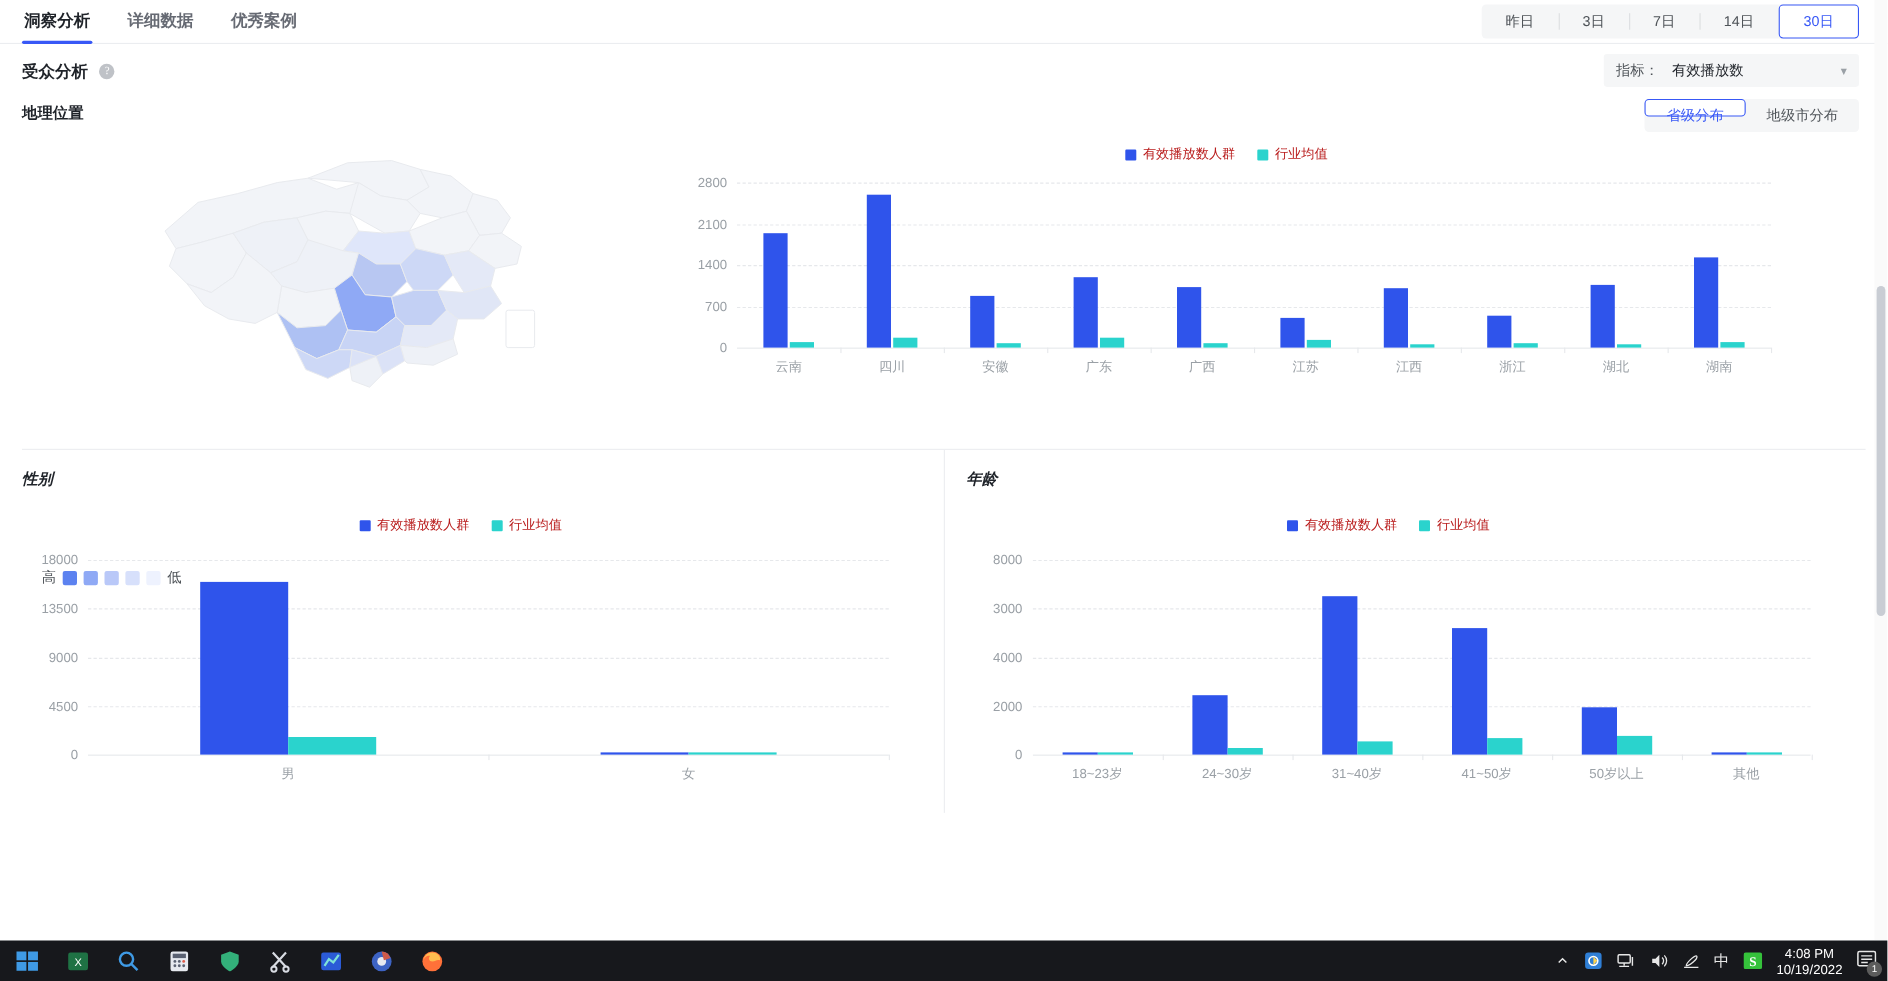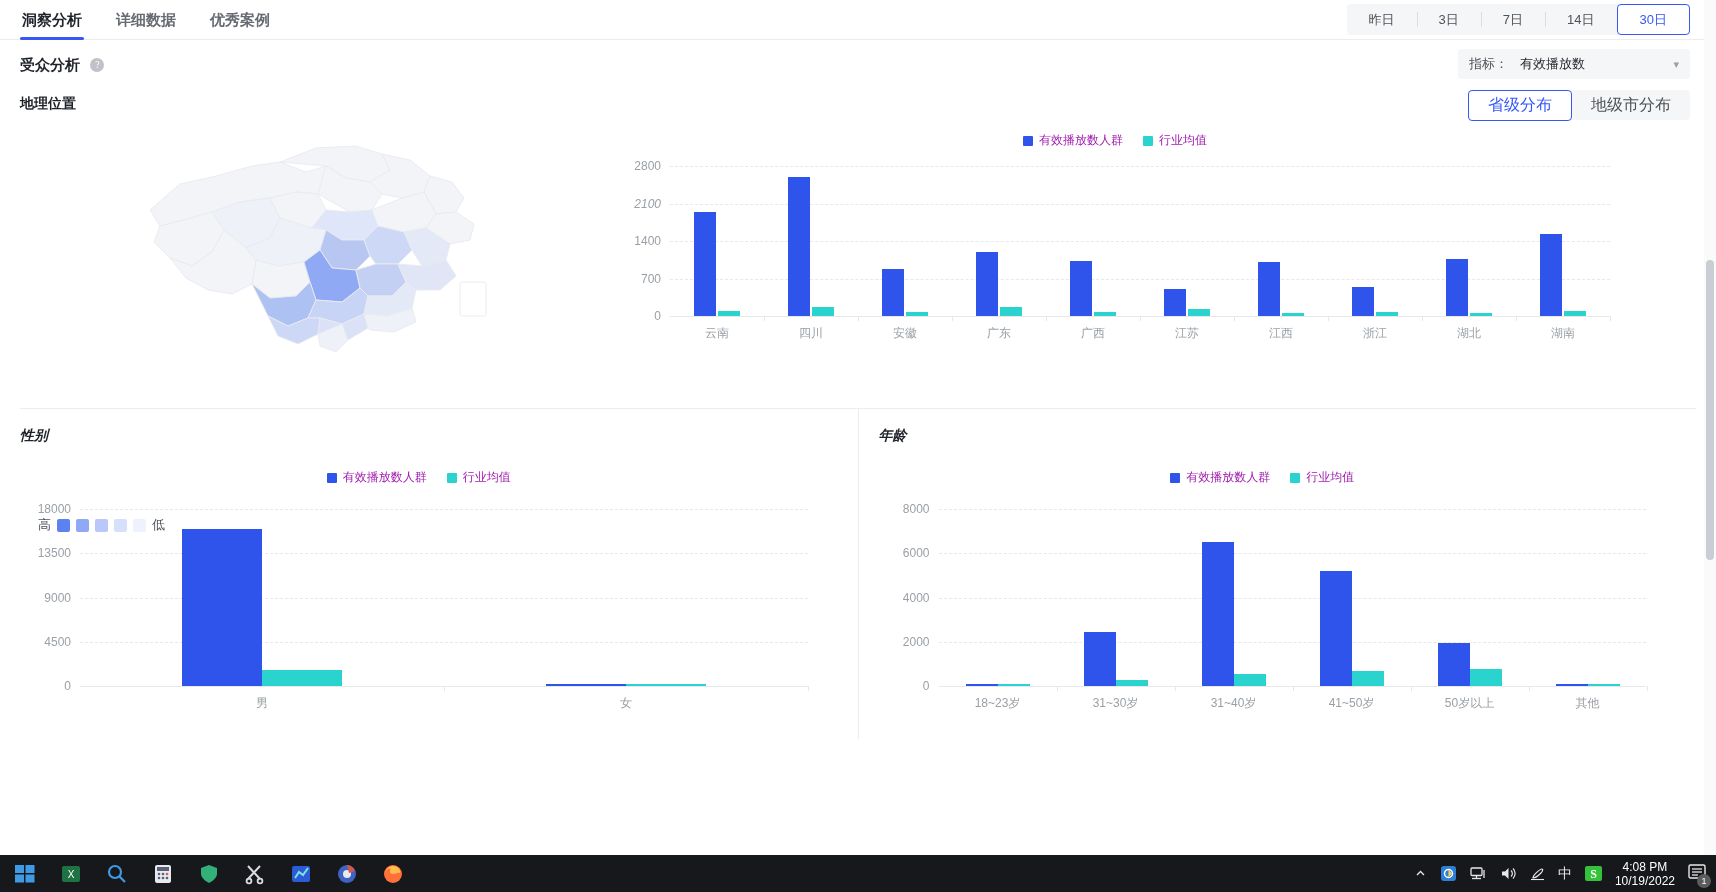--- a/index.html
+++ b/index.html
@@ -56,39 +56,39 @@
   .metric-label { color:#4e5358; }
   .metric-value { margin-left:12px; color:#1f2329; }
   .chev { margin-left:auto; color:#9aa0a6; font-size:11px; }
 
   
   .geo-head { position:relative; height:38px; padding:8px 20px 0 20px; }
   .sub-title { font-size:14px; font-weight:bold; color:#1f2329; }
   .seg {
     position:absolute; right:26px; top:4px; display:flex; background:#f5f6f7; border-radius:4px; height:30px;
   }
-  .seg-item { font-size:16px; color:#4e5358; height:31px; line-height:30px; padding:0 19px; cursor:pointer; white-space:nowrap; }
+  .seg-item { font-size:13px; color:#4e5358; height:16px; line-height:30px; padding:0 19px; cursor:pointer; white-space:nowrap; }
   .seg-item.active { background:#fff; color:#3858f6; border:1px solid #3858f6; border-radius:4px; line-height:28px; }
 
   .geo-body { position:relative; height:270px; }
   .map-wrap { position:absolute; left:120px; top:8px; width:420px; height:230px; }
   .map-legend { position:absolute; left:38px; top:392px; display:flex; align-items:center; gap:6px; font-size:13px; color:#4e5358; }
   .sw { width:13px; height:13px; border-radius:2px; display:inline-block; }
 
   .divider { height:1px; background:#ebedf0; margin:14px 20px 0 20px; }
 
   
   .bottom { display:flex; height:330px; }
   .panel { position:relative; flex:1 1 0; padding:18px 0 0 20px; }
   .panel.left { border-right:1px solid #ebedf0; }
   .panel-title { font-size:14px; font-weight:bold; color:#1f2329;font-style:italic; }
 
   
   .chart { position:relative; }
-  .legend { position:absolute; display:flex; gap:20px; align-items:center; font-size:12px; color:#a21caf; }
+  .legend { position:absolute; display:flex; gap:20px; align-items:center; font-size:12px; color:#b91c1c; }
   .legend-item { display:flex; align-items:center; gap:6px; cursor:pointer; }
   .legend-dot { width:10px; height:10px; border-radius:1px; display:inline-block; }
   .plot { position:absolute; }
   .gridline { position:absolute; left:0; right:0; height:0; border-top:1px dashed #e6e8eb; }
   .axisline { position:absolute; left:0; right:0; height:1px; background:#e6e8eb; }
   .ytick { position:absolute; right:100%; margin-right:9px; transform:translateY(-50%); font-size:12px; color:#9aa0a6; white-space:nowrap; }
   .xtick { position:absolute; transform:translateX(-50%); font-size:12px; color:#9aa0a6; white-space:nowrap; top:100%; margin-top:9px; }
   .xsep { position:absolute; top:100%; width:1px; height:5px; background:#e6e8eb; }
   .bar { position:absolute; bottom:0; }
   .bar.blue { background:#2f54eb; }
@@ -213,21 +213,21 @@
           </div>
         </div>
         <div class="plot" style="left:70px; right:20px; top:42px; height:150px;">
             <div class="axisline" style="top: 150px;"></div>
             <div class="ytick" style="top: 150px;">0</div>
             <div class="gridline" style="top: 112.5px;"></div>
             <div class="ytick" style="top: 112.5px;">700</div>
             <div class="gridline" style="top: 75px;"></div>
             <div class="ytick" style="top: 75px;">1400</div>
             <div class="gridline" style="top: 37.5px;"></div>
-            <div class="ytick" style="top: 37.5px; font-style: italic;">2100</div>
+            <div class="ytick" style="top: 37.5px;">2100</div>
             <div class="gridline" style="top: 0px;"></div>
             <div class="ytick" style="top: 0px;">2800</div>
             <div class="bar blue" title="云南 有效播放数人群 1950" style="width: 22px; height: 104.464px; left: 24px; background: rgb(47, 84, 235);"></div>
             <div class="bar teal" title="云南 行业均值 90" style="width: 22px; height: 4.82143px; left: 48px; background: rgb(42, 211, 205);"></div>
             <div class="xtick" style="left: 47px;">云南</div>
             <div class="xsep" style="left: 94px;"></div>
             <div class="bar blue" title="四川 有效播放数人群 2590" style="width: 22px; height: 138.75px; left: 118px; background: rgb(47, 84, 235);"></div>
             <div class="bar teal" title="四川 行业均值 160" style="width: 22px; height: 8.57143px; left: 142px; background: rgb(42, 211, 205);"></div>
             <div class="xtick" style="left: 141px;">四川</div>
             <div class="xsep" style="left: 188px;"></div>
@@ -322,30 +322,30 @@
             </div>
           </div>
           <div class="plot" style="left:80px; right:20px; top:60px; height:177px;">
               <div class="axisline" style="top: 177px;"></div>
               <div class="ytick" style="top: 177px;">0</div>
               <div class="gridline" style="top: 132.75px;"></div>
               <div class="ytick" style="top: 132.75px;">2000</div>
               <div class="gridline" style="top: 88.5px;"></div>
               <div class="ytick" style="top: 88.5px;">4000</div>
               <div class="gridline" style="top: 44.25px;"></div>
-              <div class="ytick" style="top: 44.25px;">6000</div>
+              <div class="ytick" style="top: 44.25px;">3000</div>
               <div class="gridline" style="top: 0px;"></div>
               <div class="ytick" style="top: 0px;">8000</div>
               <div class="bar blue" title="18~23岁 有效播放数人群 90" style="width: 32px; height: 2.5px; left: 27px; background: rgb(47, 84, 235);"></div>
               <div class="bar teal" title="18~23岁 行业均值 60" style="width: 32px; height: 2.5px; left: 59px; background: rgb(42, 211, 205);"></div>
               <div class="xtick" style="left: 59px;">18~23岁</div>
               <div class="xsep" style="left: 118px;"></div>
               <div class="bar blue" title="24~30岁 有效播放数人群 2450" style="width: 32px; height: 54.2062px; left: 145px; background: rgb(47, 84, 235);"></div>
               <div class="bar teal" title="24~30岁 行业均值 270" style="width: 32px; height: 5.97375px; left: 177px; background: rgb(42, 211, 205);"></div>
-              <div class="xtick" style="left: 177px;">31~30岁</div>
+              <div class="xtick" style="left: 177px;">24~30岁</div>
               <div class="xsep" style="left: 236px;"></div>
               <div class="bar blue" title="31~40岁 有效播放数人群 6500" style="width: 32px; height: 143.812px; left: 263px; background: rgb(47, 84, 235);"></div>
               <div class="bar teal" title="31~40岁 行业均值 560" style="width: 32px; height: 12.39px; left: 295px; background: rgb(42, 211, 205);"></div>
               <div class="xtick" style="left: 295px;">31~40岁</div>
               <div class="xsep" style="left: 354px;"></div>
               <div class="bar blue" title="41~50岁 有效播放数人群 5200" style="width: 32px; height: 115.05px; left: 381px; background: rgb(47, 84, 235);"></div>
               <div class="bar teal" title="41~50岁 行业均值 660" style="width: 32px; height: 14.6025px; left: 413px; background: rgb(42, 211, 205);"></div>
               <div class="xtick" style="left: 413px;">41~50岁</div>
               <div class="xsep" style="left: 472px;"></div>
               <div class="bar blue" title="50岁以上 有效播放数人群 1950" style="width: 32px; height: 43.1437px; left: 499px; background: rgb(47, 84, 235);"></div>

